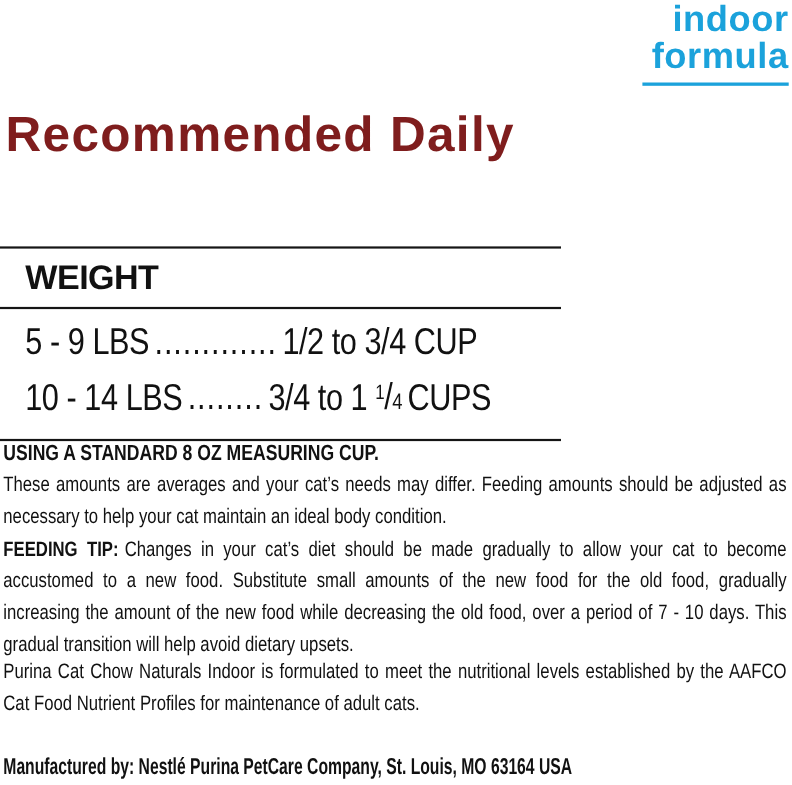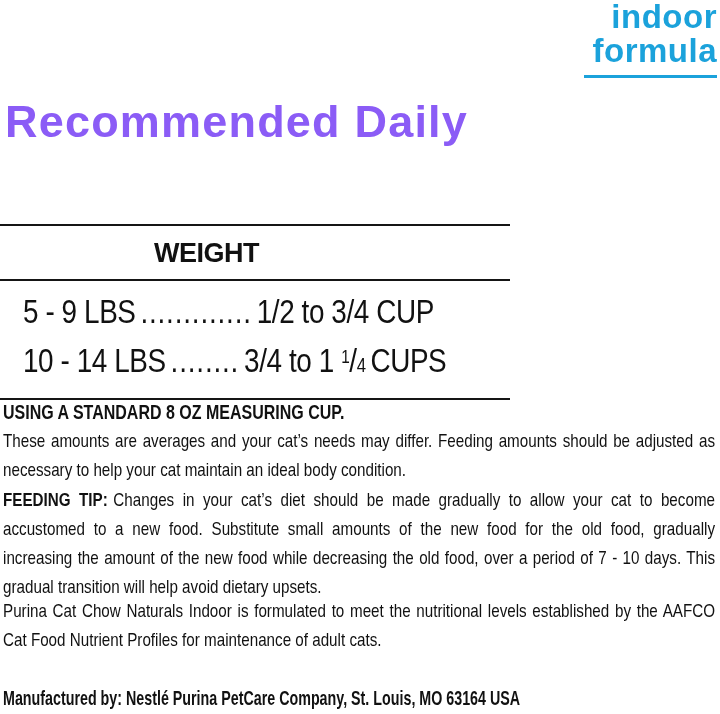--- a/index.html
+++ b/index.html
@@ -26,32 +26,31 @@
     height: 3px; width: 133px;
     background: #1BA2DB;
     margin-top: 7px; margin-left: auto;
   }
 
   
   .title {
     position: absolute; left: 5px; top: 98px;
     font-size: 45px; line-height: 47px;
     font-weight: bold; letter-spacing: 1.2px;
-    color: #8b5cf6;
+    color: #7f1d1d;
   }
 
   
   .feed-table { position: absolute; left: 0; top: 224px; width: 510px; }
   .rule { height: 2px; background: #151515; }
   .thead {
     display: flex; align-items: baseline;
     padding: 10px 0 9px 23px;
-    font-weight: bold; font-size: 27px; line-height: 34px;
+    font-weight: bold; font-size: 31px; line-height: 34px;
     letter-spacing: -0.5px;
-    justify-content: center;
   }
   .th-weight { width: 225px; }
   .tbody {
     padding: 8px 0 10px 28px;
     font-size: 34px; line-height: 45px;
     letter-spacing: -0.5px;
     width: 622px;
     transform: scaleX(0.82); transform-origin: 0 0;
     white-space: nowrap;
   }

